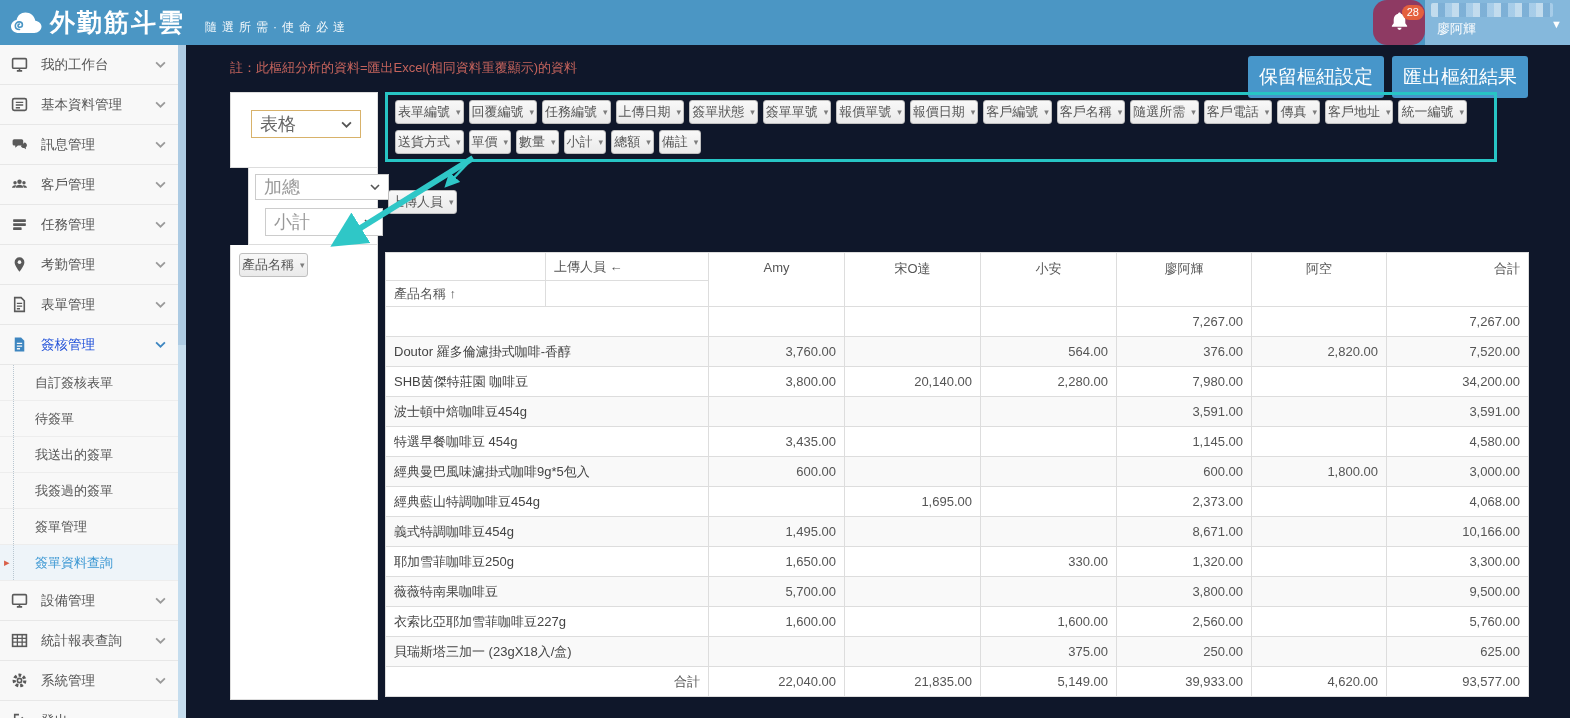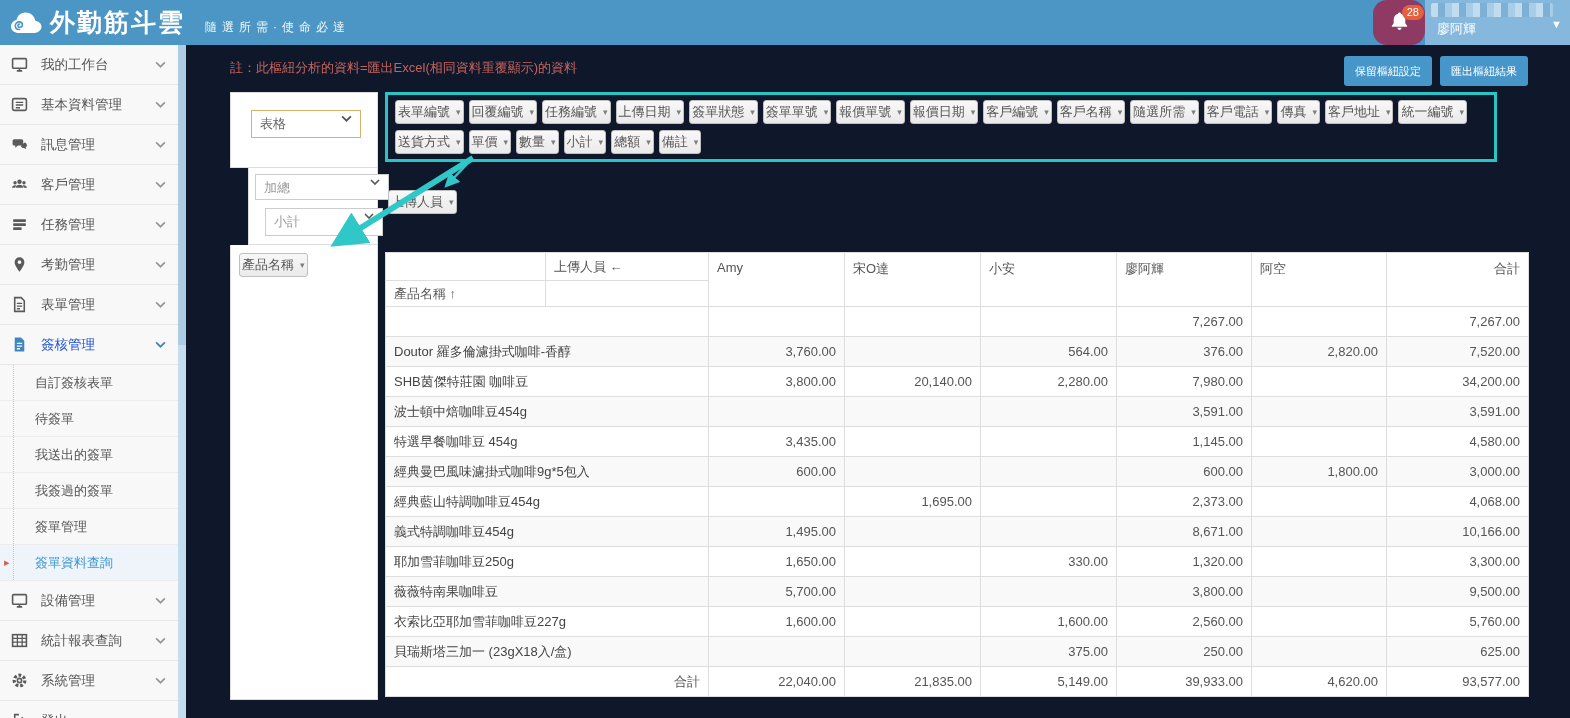--- a/index.html
+++ b/index.html
@@ -35,47 +35,47 @@
   .side-item.active{color:#1d4ed8;}
   .side-item.active .s-icon,.side-item.active .s-chev{color:#3e86c0;}
   .sub-item{position:relative;height:36px;display:flex;align-items:center;padding-left:35px;border-bottom:1px solid #ededed;color:#555;font-size:13px;cursor:pointer;box-sizing:border-box;}
   .sub-item::before{content:"";position:absolute;left:13px;top:0;bottom:0;border-left:1px dotted #b9c7d1;}
   .sub-item.current{background:#eef4f9;color:#3b97d3;}
   .sub-item .marker{position:absolute;left:4px;color:#d9604a;font-size:11px;}
 
   
   .note{margin:13px 0 0 44px;font-size:13px;color:#c4635c;line-height:20px;}
   .top-actions{position:absolute;top:11px;right:42px;display:flex;gap:8px;}
-  .btn{background:#4796ca;color:#fff;border:none;border-radius:3px;font-size:11px;padding:5px 11px;height:30px;line-height:16px;cursor:pointer;font-family:inherit;text-align:center;}
+  .btn{background:#4796ca;color:#fff;border:none;border-radius:3px;font-size:19px;padding:5px 11px;height:42px;line-height:16px;cursor:pointer;font-family:inherit;text-align:center;}
 
   
   .pivot-wrap{position:relative;margin:14px 0 0 44px;}
   .pgrid{display:grid;grid-template-columns:148px 1fr;column-gap:7px;grid-template-rows:76px 77px auto;}
   .lcell{border:1px solid #ddd;background:#fff;box-sizing:border-box;}
   .lcell.r2{border-top:none;margin-left:18px;}
   .lcell.r3{border-top:none;height:455px;}
-  .sel{display:flex;justify-content:space-between;background:#fff;border:1px solid #ccc;padding:4px 8px;font-size:13px;color:#999;cursor:pointer;box-sizing:border-box;}
+  .sel{display:flex;justify-content:space-between;align-items:center;background:#fff;border:1px solid #ccc;padding:4px 8px;font-size:18px;color:#999;cursor:pointer;box-sizing:border-box;}
   .sel .sel-chev{color:#555;display:flex;}
   .sel.renderer{width:110px;height:28px;margin:17px 0 0 20px;border-color:#d8b26a;color:#666;}
   .sel.agg{width:134px;height:26px;margin:6px 0 0 6px;}
   .sel.vals{width:118px;height:28px;margin:8px 0 0 16px;}
   .chip{display:inline-flex;align-items:center;gap:6px;padding:0 2px;height:24px;background:linear-gradient(#f8f8f8,#eaeaea);border:1px solid #bfbfbf;border-radius:3px;color:#555;font-size:13px;cursor:move;box-sizing:border-box;white-space:nowrap;}
   .chip .chip-caret{font-size:9px;color:#7d7d7d;}
   .unused-box{width:1112px;min-height:66px;border:3px solid #27c5c5;box-sizing:border-box;padding:5px 7px;display:flex;flex-wrap:wrap;gap:6px 5px;align-content:flex-start;}
   .colfield-area{padding:22px 0 0 3px;}
   .rowfield-area{padding:8px 0 0 8px;}
 
   
   .tbl-area{padding-top:7px;}
   table.pvt{border-collapse:collapse;table-layout:fixed;width:1143px;font-size:13px;color:#555;}
   .pvt th,.pvt td{border:1px solid #ddd;background:#fff;padding:0 8px;font-weight:normal;overflow:hidden;white-space:nowrap;box-sizing:border-box;}
   .pvt thead tr.hr1 th{height:28px;}
   .pvt thead tr.hr2 th{height:26px;}
   .pvt th.axis{text-align:left;color:#555;cursor:pointer;}
-  .pvt th.person{text-align:left;vertical-align:top;padding-top:7px;}
+  .pvt th.person{text-align:center;vertical-align:top;padding-top:7px;}
   .pvt th.tot-h{text-align:right;vertical-align:top;padding-top:7px;}
   .pvt tbody td{height:30px;}
   .pvt td.pname{text-align:left;color:#444;}
   .pvt td.num{text-align:right;}
   .pvt tbody tr:nth-child(even) td{background:#f9f9f9;}
   .pvt tfoot td{height:30px;background:#fff;}
   .pvt td.tlabel{text-align:right;}
 
   
   .arrows{position:absolute;left:0;top:0;width:1340px;height:620px;pointer-events:none;}

